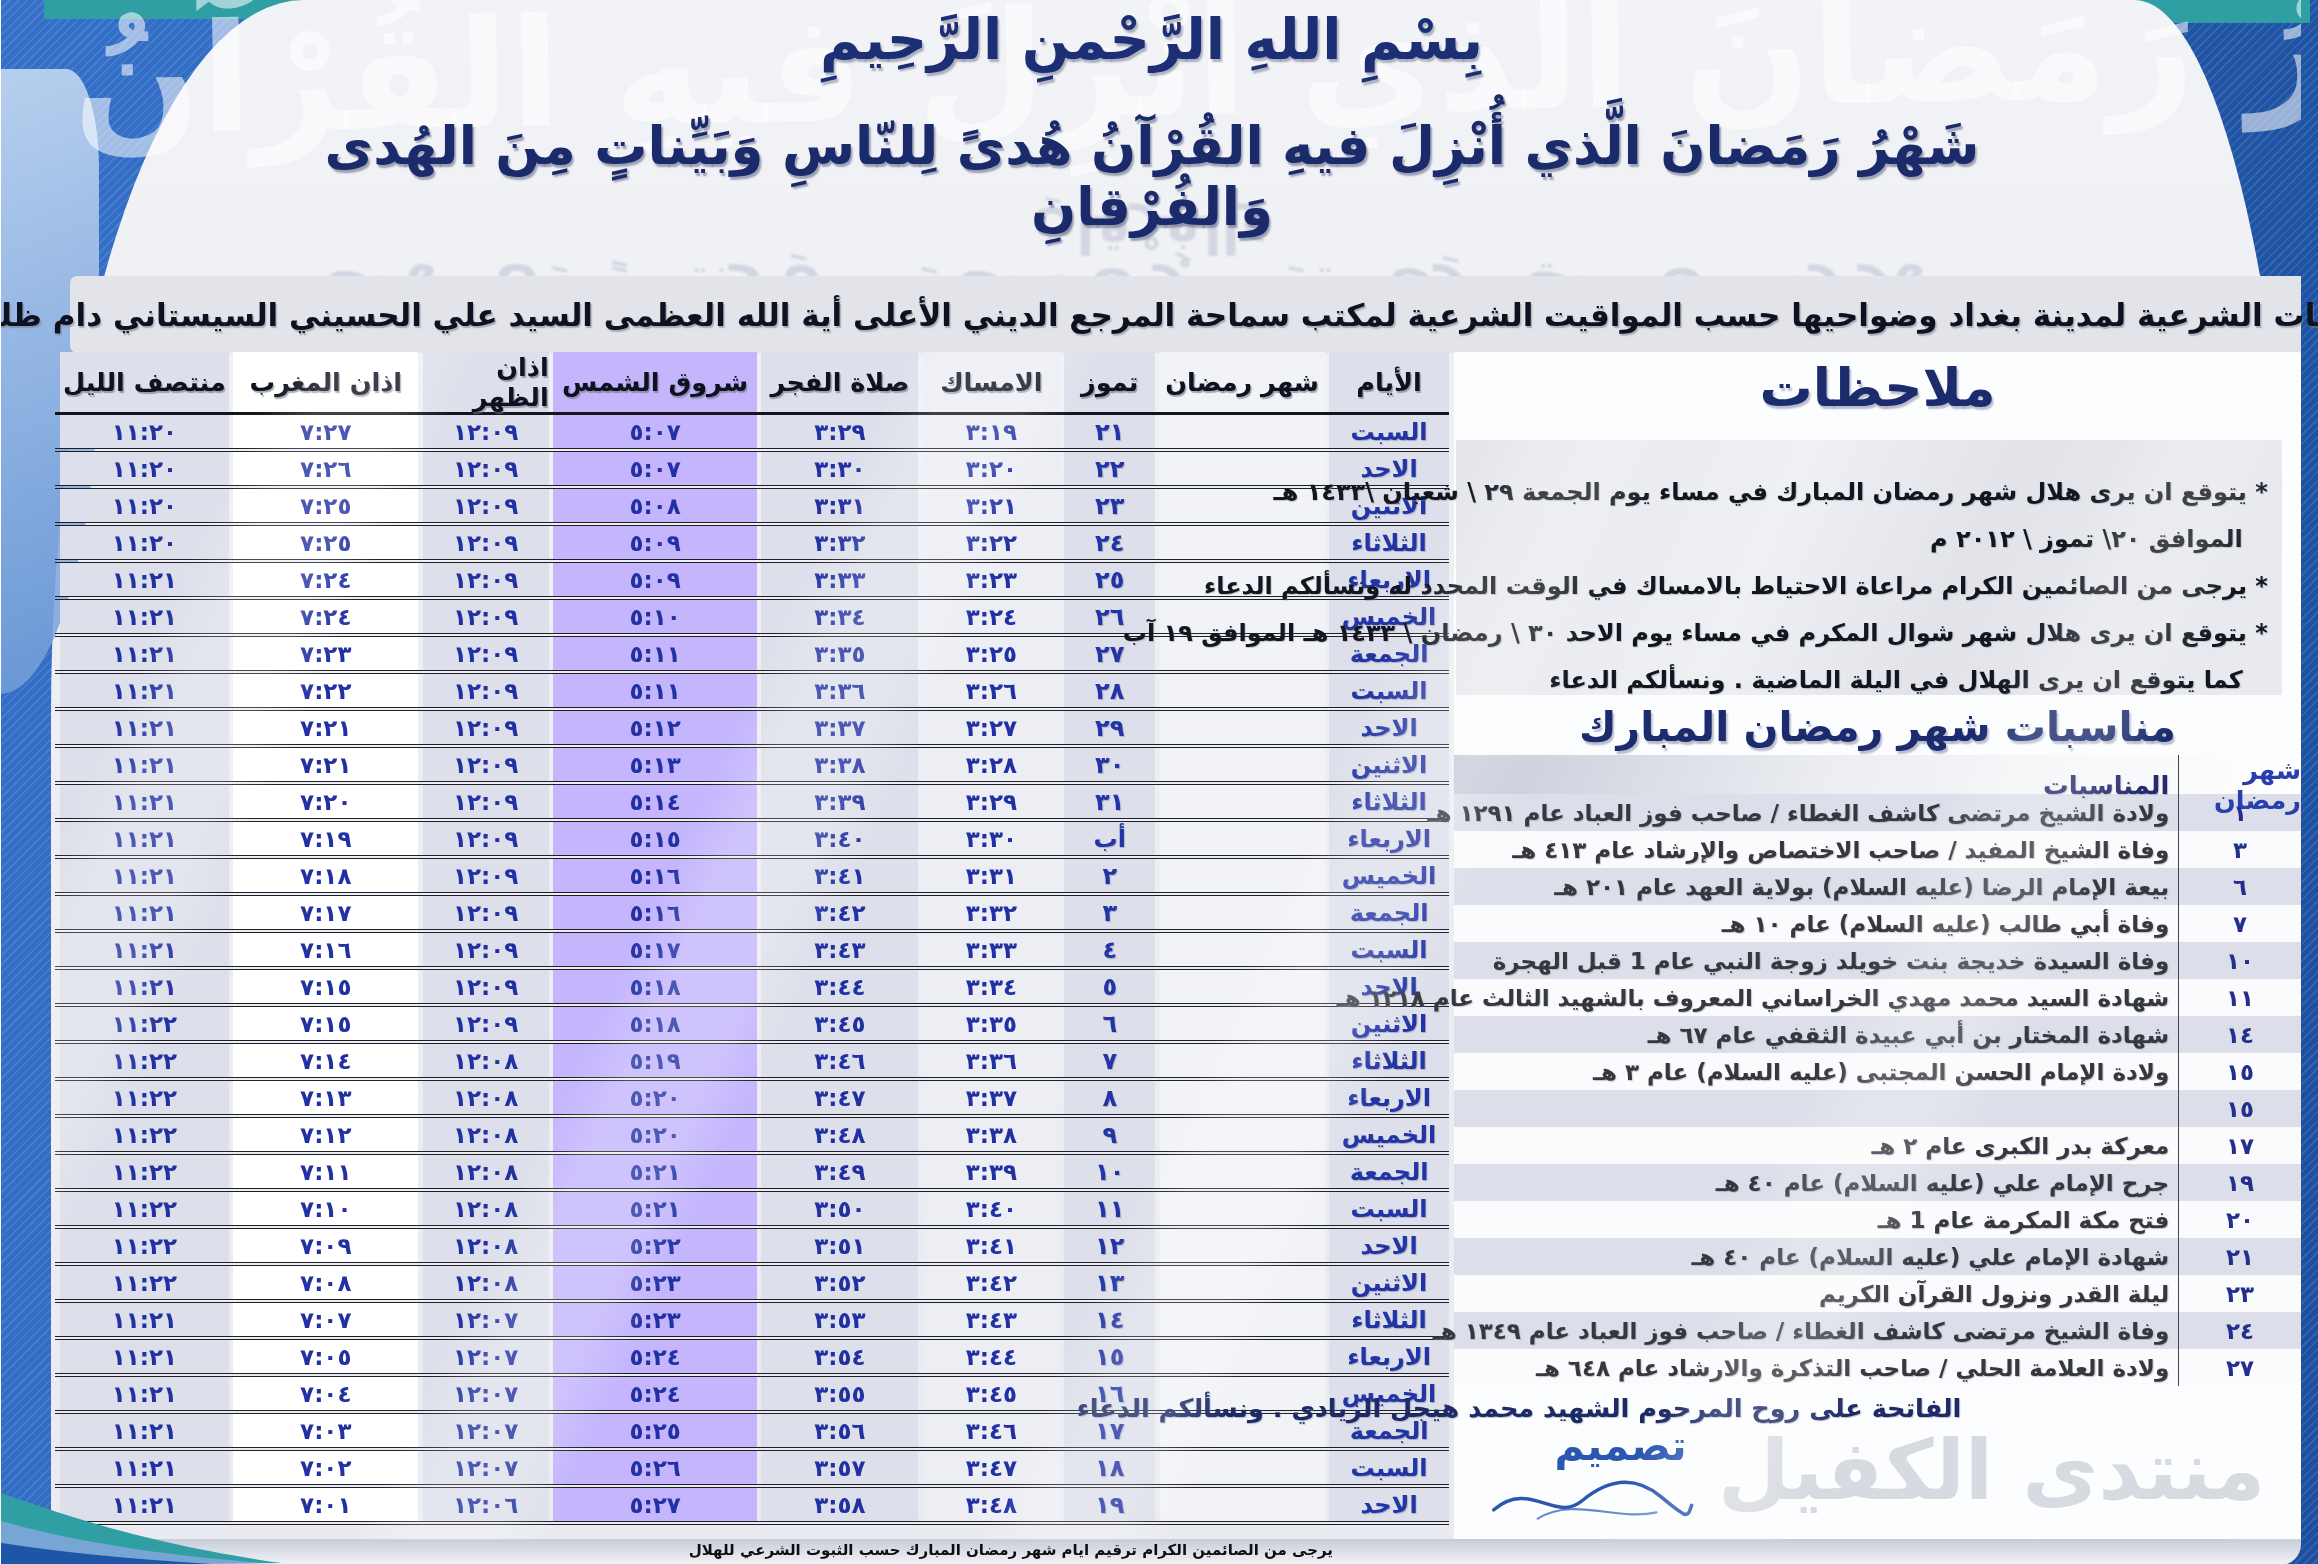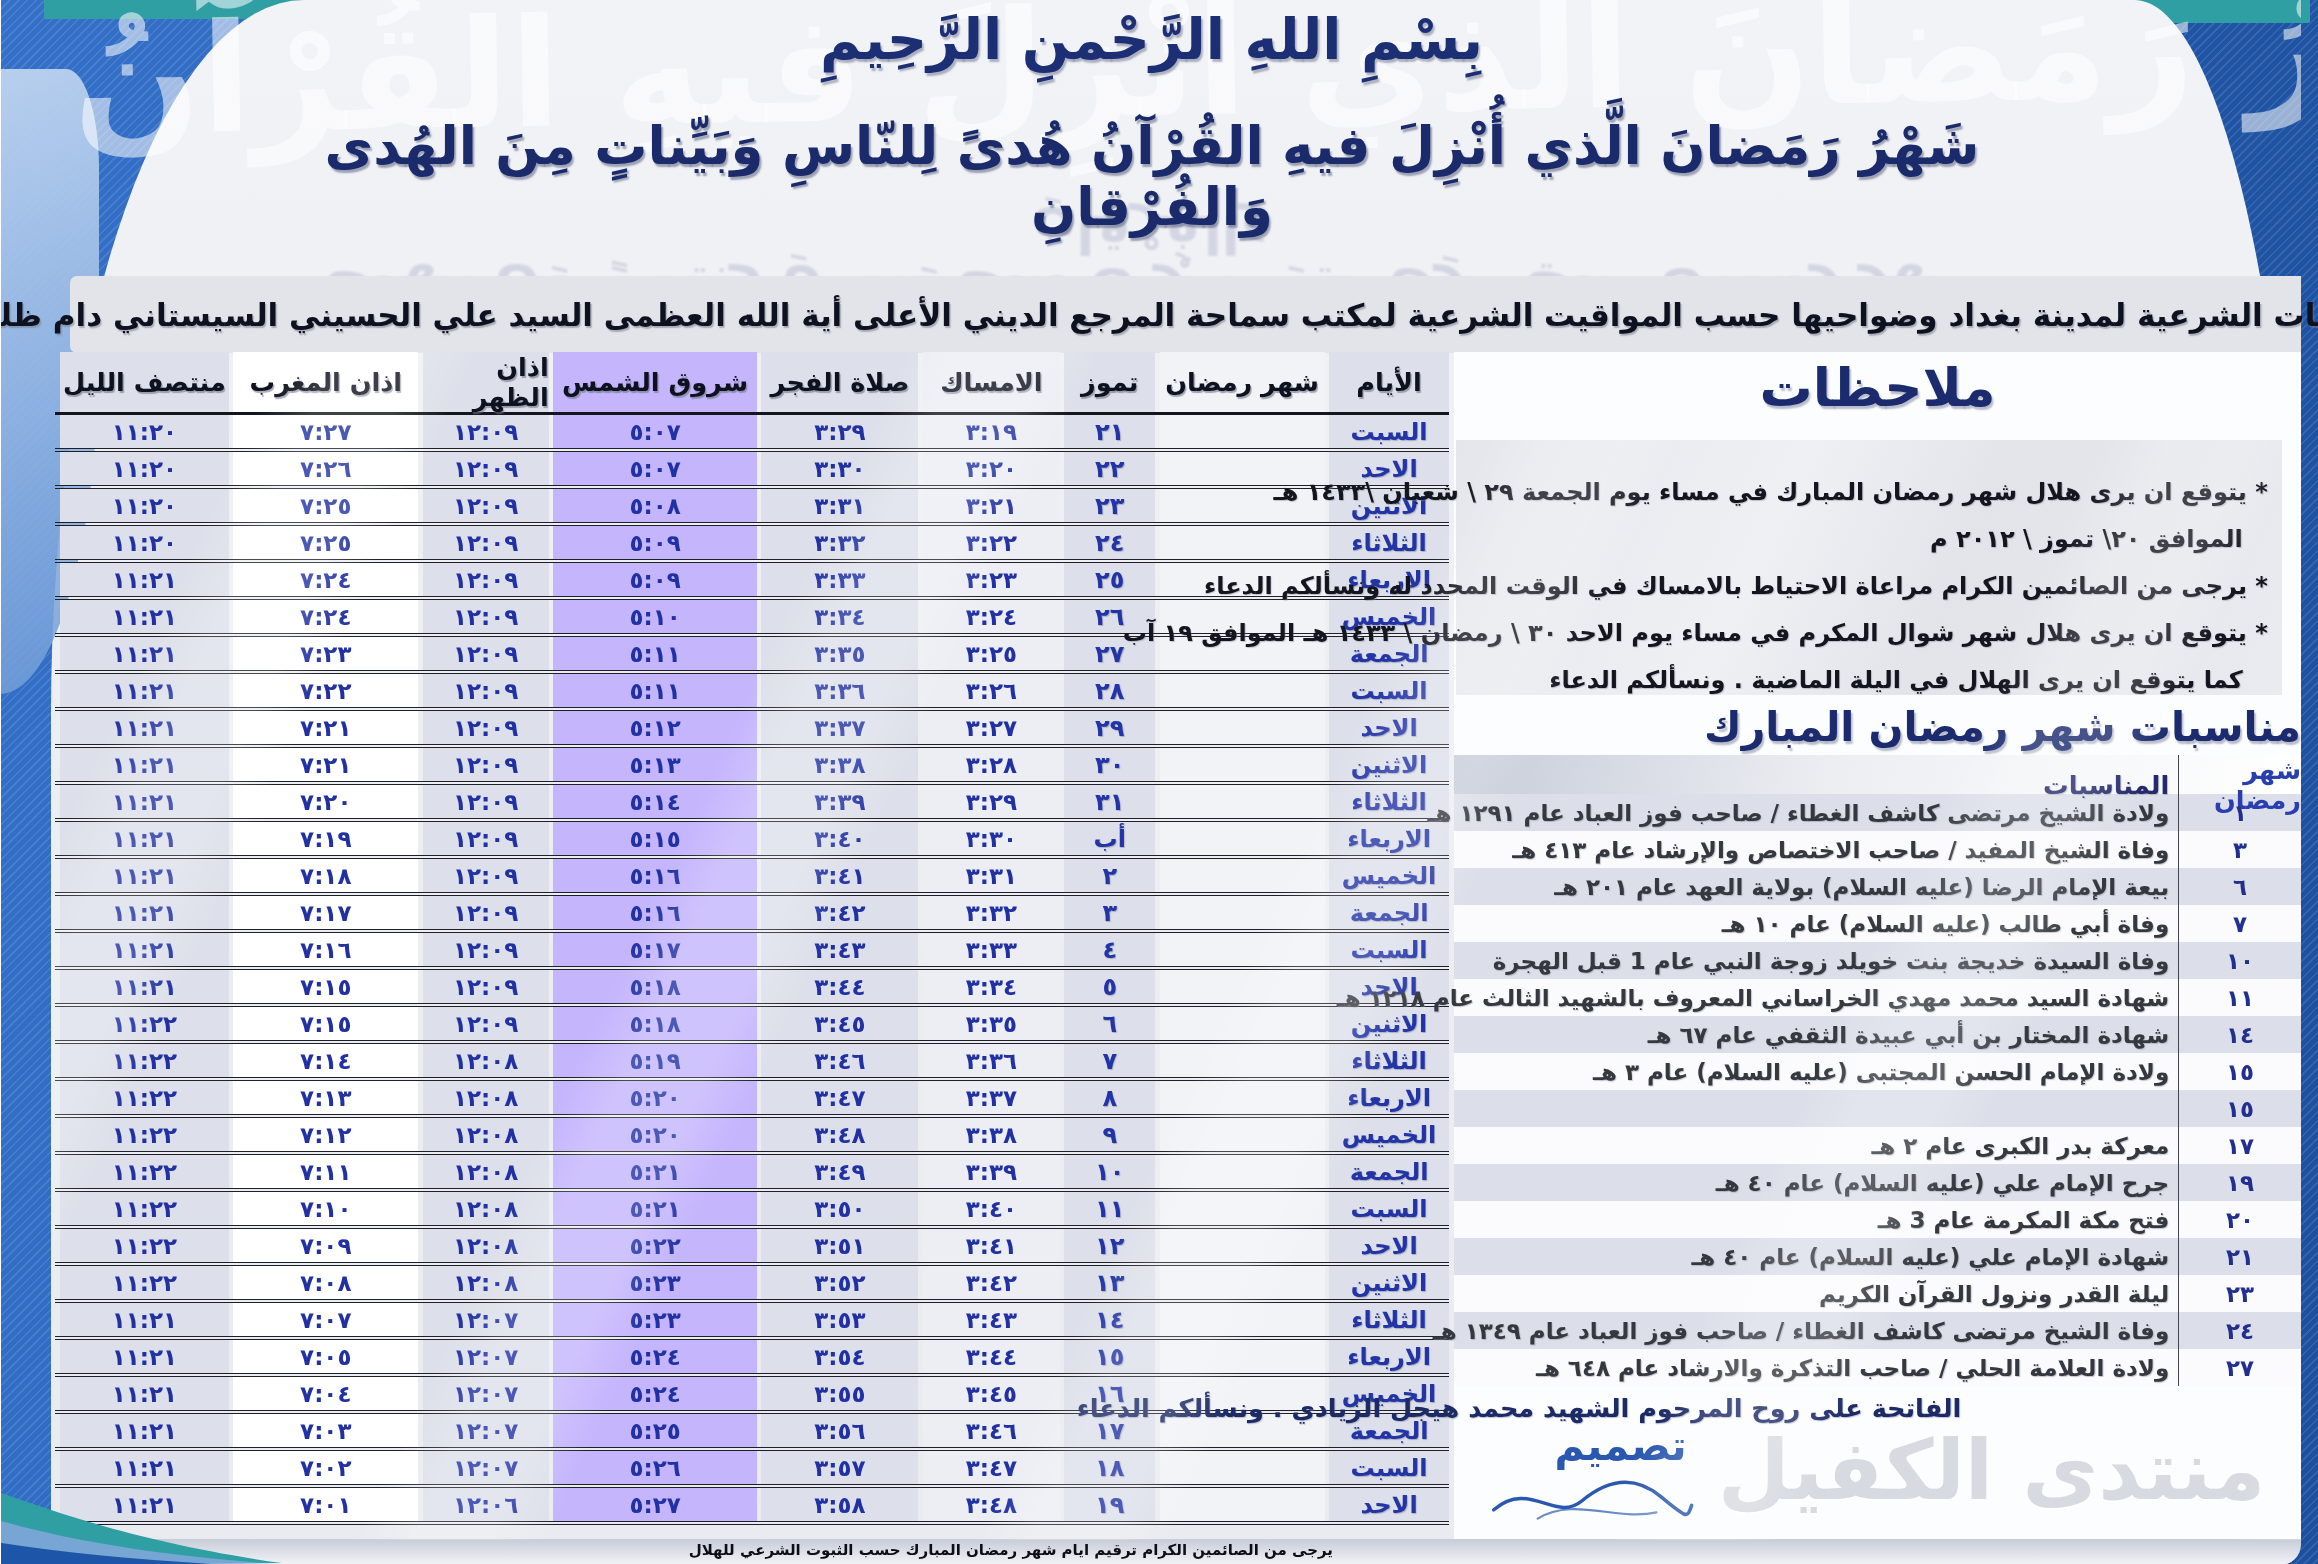--- a/index.html
+++ b/index.html
@@ -96,21 +96,21 @@
     background:linear-gradient(115deg,#e4e6ec 0%,#eef0f4 38%,#e2e4ea 60%,#e9ebf0 100%);
     direction:rtl;padding-top:29px;box-sizing:border-box;
   }
   .note-line{
     white-space:nowrap;text-align:right;padding-right:14px;
     font-size:24px;font-weight:bold;color:#14161f;line-height:47px;
     text-shadow:0.9px 1.3px 0.9px rgba(130,135,150,.45);
   }
   .note-line.cont{padding-right:39px;}
   .occ-title{
-    position:absolute;top:351px;left:0;width:847px;text-align:right;
+    position:absolute;top:351px;left:0;width:847px;text-align:center;
     font-size:41px;font-weight:bold;color:#1b2b6e;text-shadow:1.8px 2.6px 1.8px rgba(60,70,110,.35);white-space:nowrap;
   }
   .occ-table{position:absolute;top:403px;left:0;width:847px;direction:rtl;}
   .orow{
     display:grid;direction:rtl;grid-template-columns:123px 724px;
     box-sizing:border-box;height:37px;
   }
   .orow.ohead{
     height:39px;
     background:linear-gradient(100deg,#c7ccd9 0%,#eceef2 45%,#ffffff 100%);
@@ -584,21 +584,21 @@
       <div class="orow">
         <div class="o-day">١٧</div>
         <div class="o-event">معركة بدر الكبرى عام ٢ هـ</div>
       </div>
       <div class="orow">
         <div class="o-day">١٩</div>
         <div class="o-event">جرح الإمام علي (عليه السلام) عام ٤٠ هـ</div>
       </div>
       <div class="orow">
         <div class="o-day">٢٠</div>
-        <div class="o-event">فتح مكة المكرمة عام 3 هـ</div>
+        <div class="o-event">فتح مكة المكرمة عام 1 هـ</div>
       </div>
       <div class="orow">
         <div class="o-day">٢١</div>
         <div class="o-event">شهادة الإمام علي (عليه السلام) عام ٤٠ هـ</div>
       </div>
       <div class="orow">
         <div class="o-day">٢٣</div>
         <div class="o-event">ليلة القدر ونزول القرآن الكريم</div>
       </div>
       <div class="orow">

